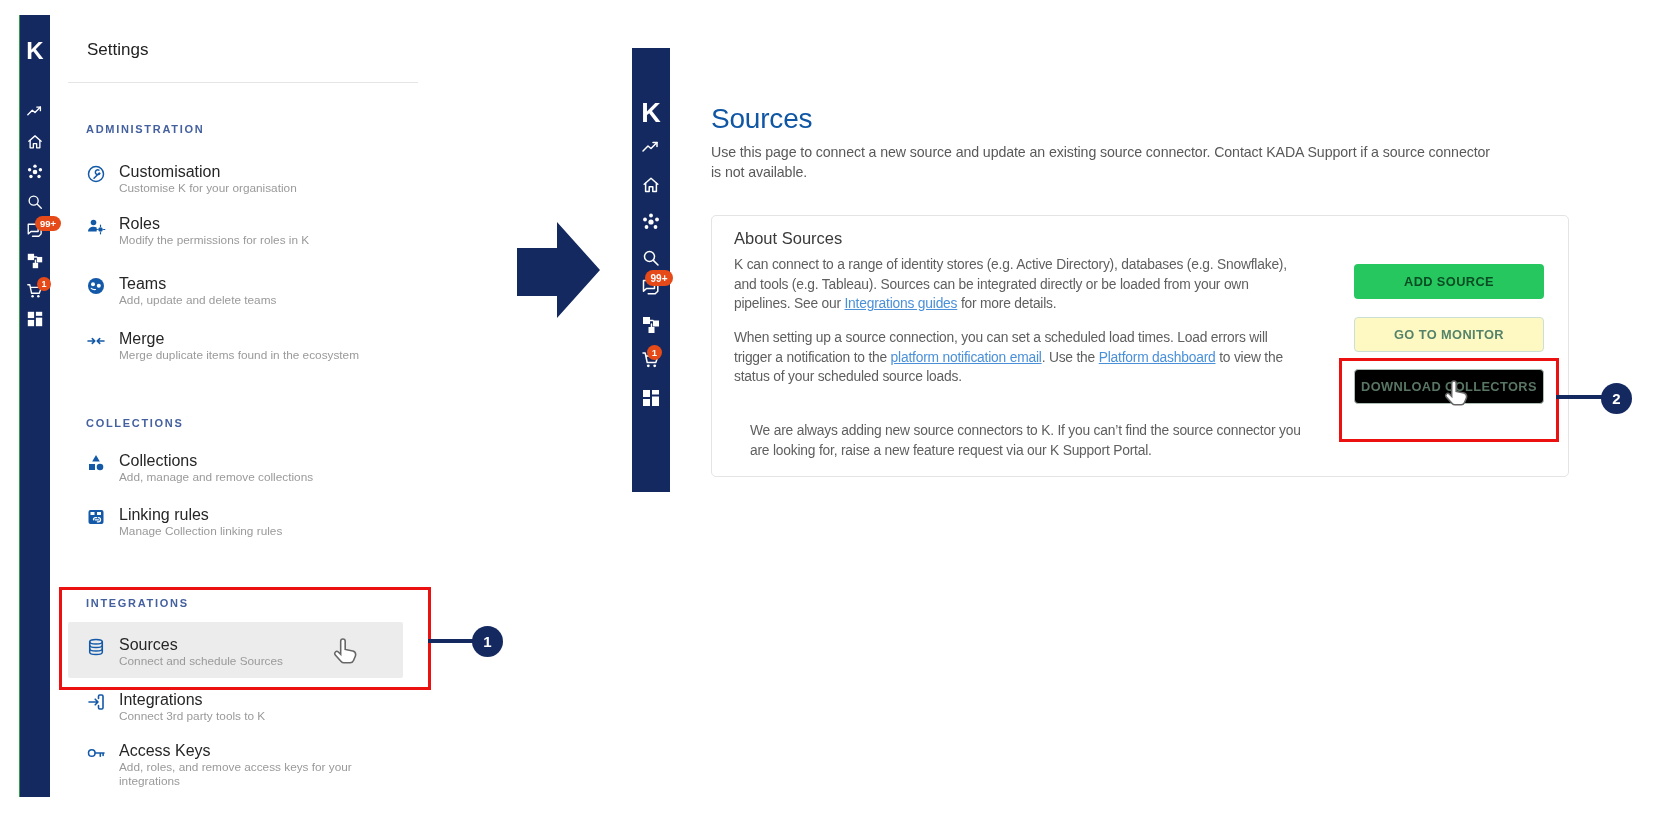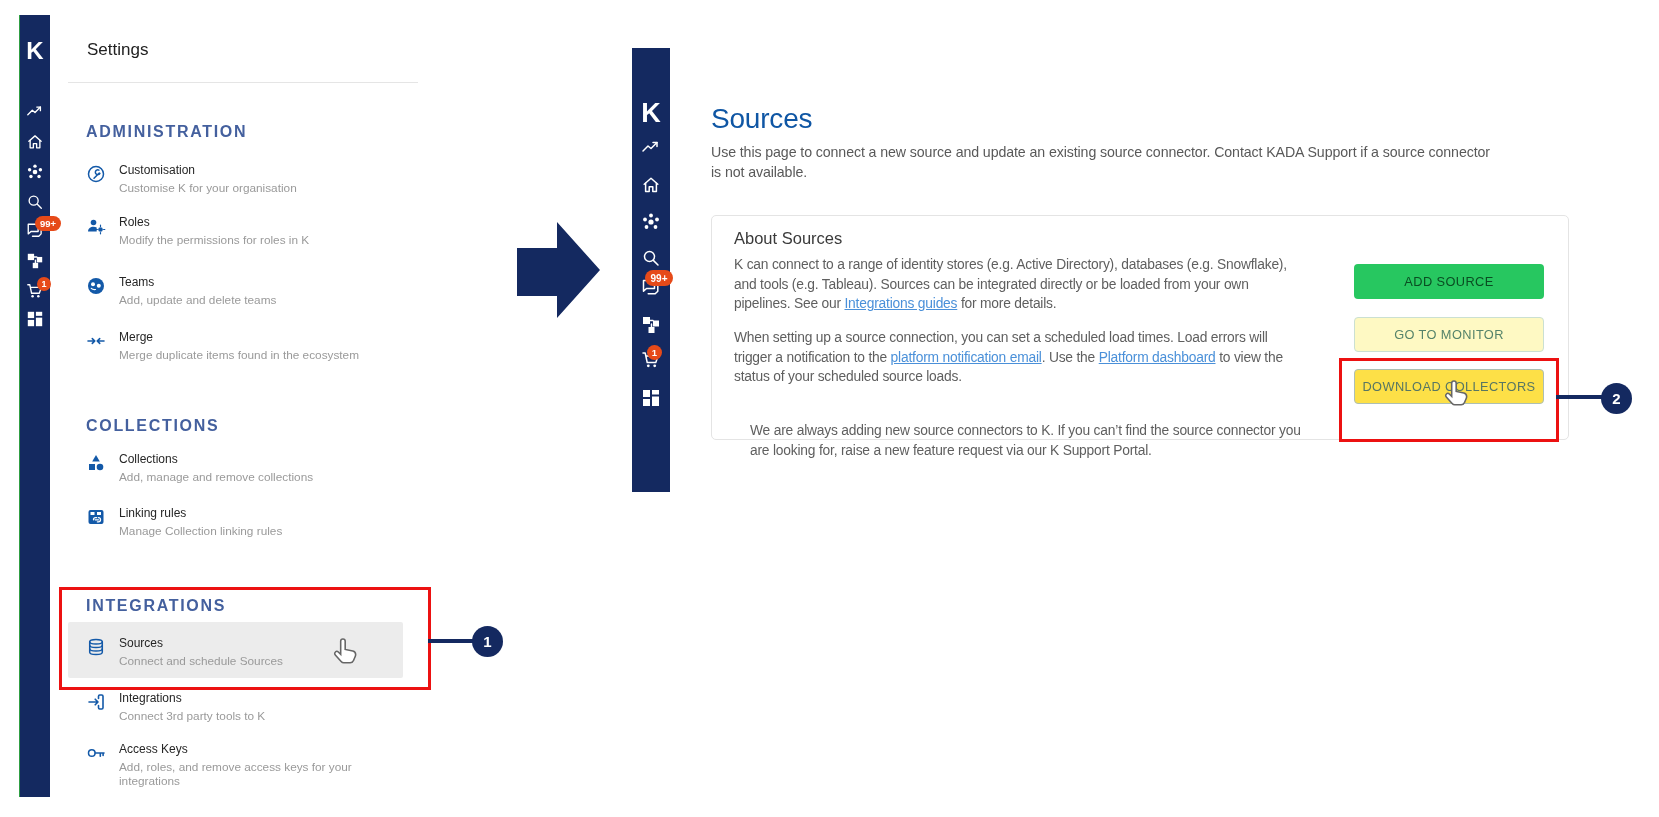--- a/index.html
+++ b/index.html
@@ -10,48 +10,48 @@
   .canvas{position:relative;width:1659px;height:817px;background:#fff;overflow:hidden;
           font-family:"Liberation Sans","DejaVu Sans",sans-serif;}
   .sb{position:absolute;background:var(--navy);}
   .sb .logo{position:absolute;left:0;width:100%;text-align:center;color:#fff;font-weight:800;}
   .sb-icon{position:absolute;color:#fff;cursor:pointer;}
   .badge{position:absolute;background:var(--badge);color:#fff;border-radius:9px;
          display:flex;align-items:center;justify-content:center;font-weight:700;z-index:3;}
   .gline{position:absolute;left:19px;top:15px;width:2px;height:782px;background:var(--gedge);}
   .dr-title{position:absolute;left:87px;top:40px;font-size:17px;color:#222;font-weight:500;}
   .dr-div{position:absolute;left:68px;top:82px;width:350px;height:1px;background:#E5E5E5;}
-  .sh{position:absolute;left:86px;font-size:16px;letter-spacing:1.7px;color:#44609E;font-weight:700;}
+  .sh{position:absolute;left:86px;font-size:11px;letter-spacing:1.7px;color:#44609E;font-weight:700;}
   .hl-row{position:absolute;left:68px;top:622px;width:335px;height:56px;background:#ECECEC;border-radius:2px;}
   .mi{position:absolute;left:68px;width:340px;height:44px;cursor:pointer;}
   .mi .ic{position:absolute;left:18px;top:1px;color:var(--mblue);}
-  .mi .lbl{position:absolute;left:51px;top:0;font-size:12px;color:#262626;}
+  .mi .lbl{position:absolute;left:51px;top:0;font-size:16px;color:#262626;}
   .mi .dsc{position:absolute;left:51px;top:18px;font-size:11.8px;color:#9A9A9A;}
   .rbox{position:absolute;border:3px solid var(--red);z-index:5;}
   .cline{position:absolute;height:4px;background:var(--navy);z-index:6;}
   .ccirc{position:absolute;width:31px;height:31px;border-radius:50%;background:var(--navy);color:#fff;
          display:flex;align-items:center;justify-content:center;font-weight:700;font-size:15px;z-index:6;}
   .cursor{position:absolute;z-index:7;}
   .arrow{position:absolute;left:516px;top:221px;}
   .pg-title{position:absolute;left:711px;top:103px;font-size:28px;color:var(--title);
             font-weight:500;letter-spacing:-0.2px;}
   .pg-sub{position:absolute;left:711px;top:143px;width:790px;font-size:14.2px;line-height:19.5px;
           color:#595959;letter-spacing:-0.1px;}
-  .card{position:absolute;left:711px;top:215px;width:858px;height:225px;background:#fff;
+  .card{position:absolute;left:711px;top:215px;width:858px;height:262px;background:#fff;
         border:1px solid #E4E4E4;border-radius:5px;box-sizing:border-box;}
   .card-h{position:absolute;left:22px;top:13px;font-size:16.5px;font-weight:500;color:#3A3A3A;}
   .cp{position:absolute;left:22px;width:556px;font-size:13.8px;line-height:19.5px;
       color:#5F5F5F;letter-spacing:-0.2px;}
   .cp a{color:var(--link);text-decoration:underline;cursor:pointer;}
   .btn{position:absolute;left:642px;width:190px;height:35px;border-radius:4px;display:flex;
-       align-items:center;justify-content:center;font-size:12.8px;font-weight:400;
+       align-items:center;justify-content:center;font-size:12.8px;font-weight:700;
        letter-spacing:0.4px;cursor:pointer;box-sizing:border-box;}
   .btn.primary{background:var(--green);color:#0A4D22;border:none;}
   .btn.outline{background:#fef9c3;border:1px solid #CBE0D2;color:#55836A;}
-  .btn.active-outline{background:#fde047;border:1px solid #ADBFB3;color:#587663;}
+  .btn.active-outline{background:#000000;border:1px solid #ADBFB3;color:#587663;}
   .icn .f{fill:currentColor;stroke:none;}
 </style>
 </head>
 <body>
 
 <div class="canvas">
 
   <div class="gline"></div>
   <div class="sb" id="sb-left" style="left:20px;top:15px;width:30px;height:782px;">
       <div class="logo" style="top:22px;font-size:24px">K</div>

